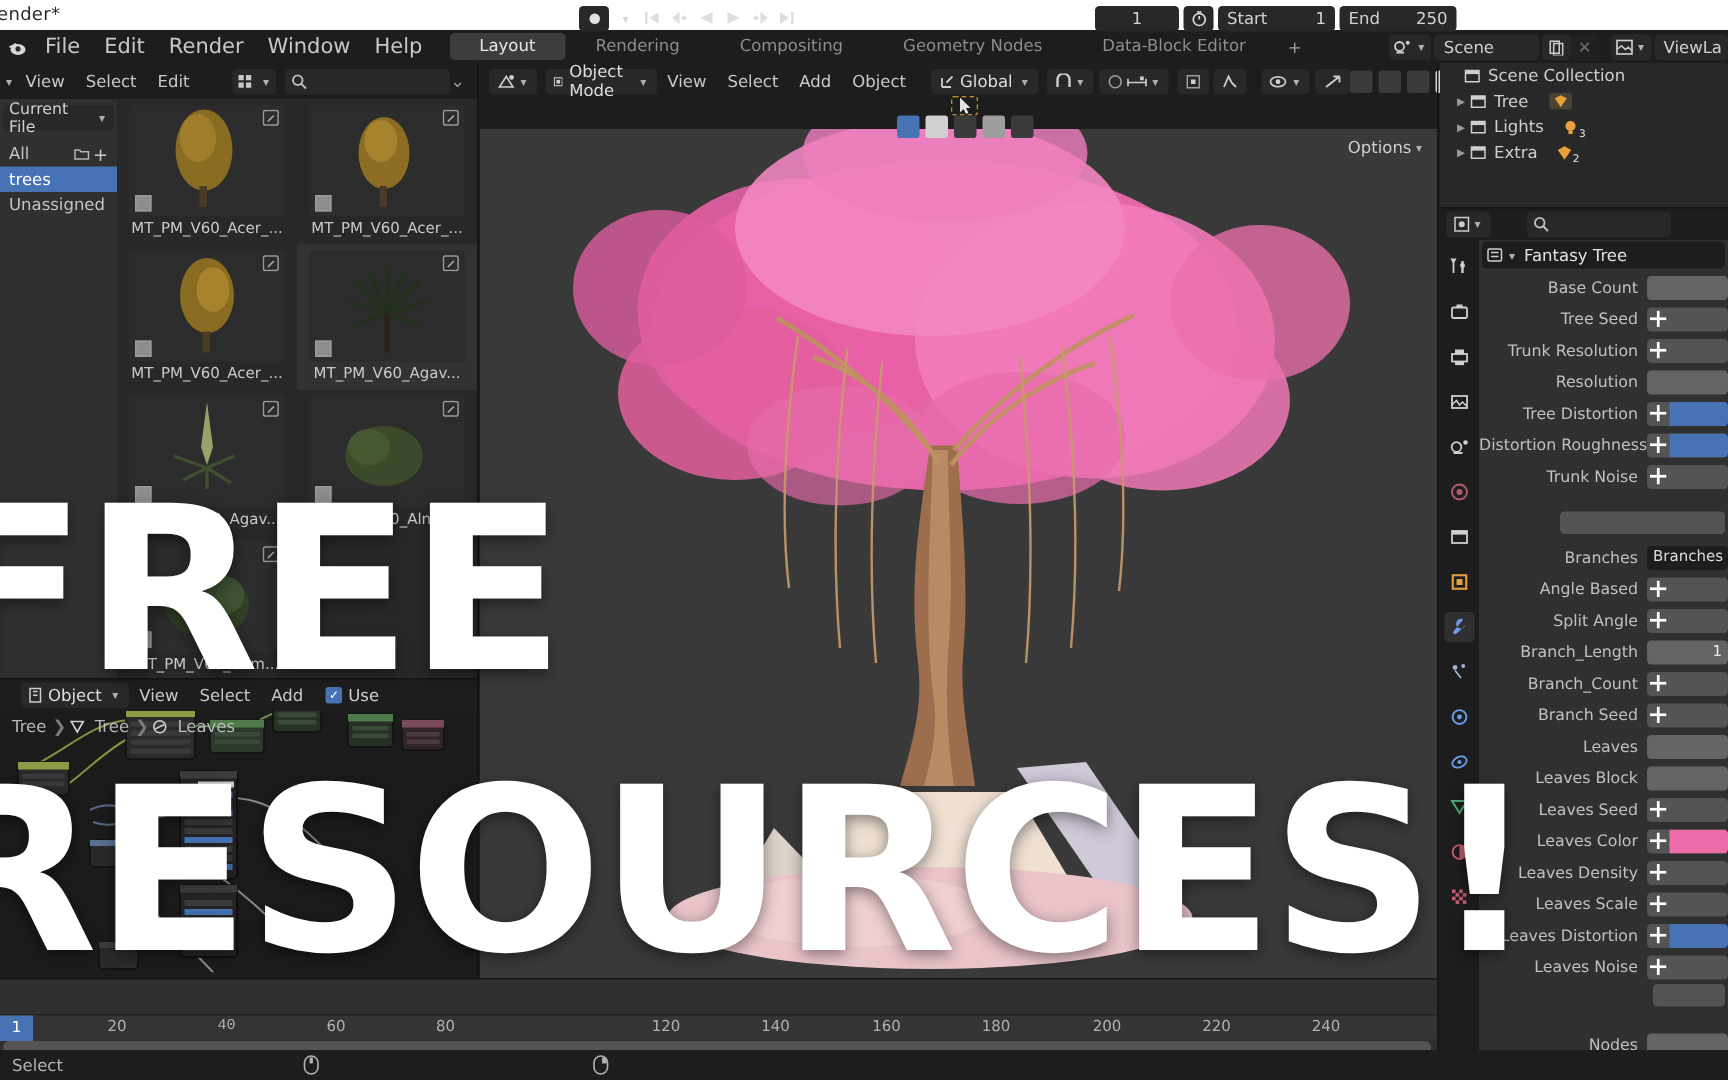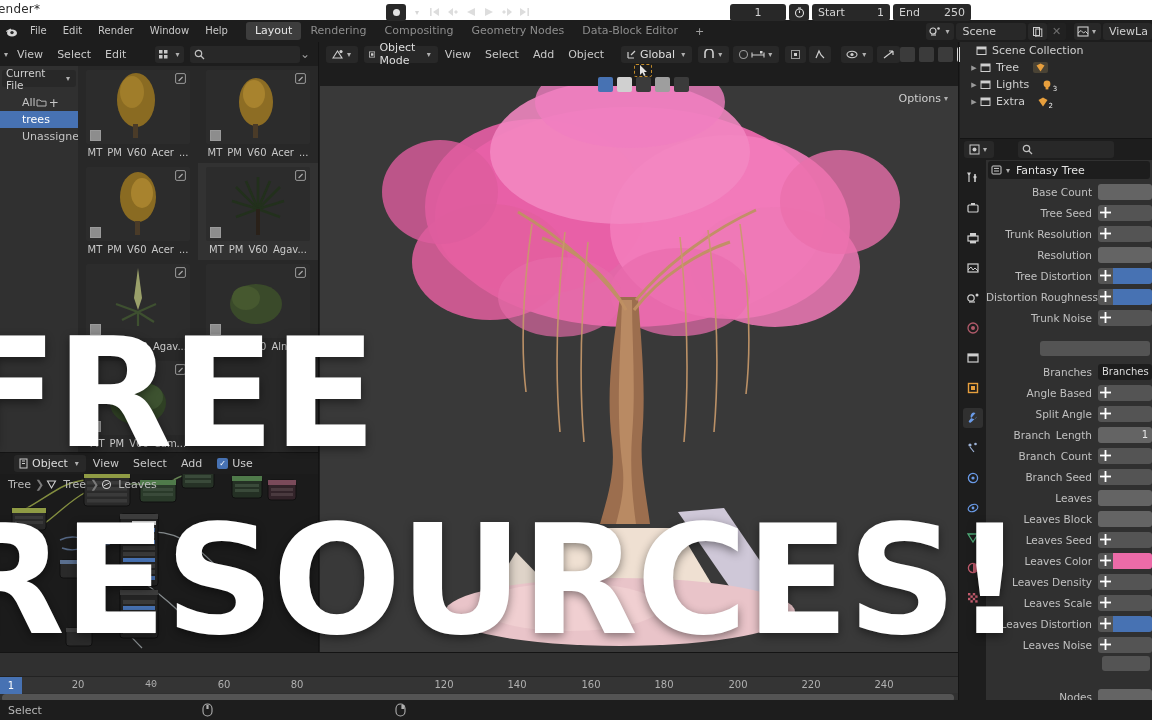--- a/index.html
+++ b/index.html
@@ -14,23 +14,23 @@
 
   
   .titlestrip{ position:absolute; left:0; top:0; width:1152px; height:20px; background:#fff; }
   .titlestrip .t{ position:absolute; left:-22px; top:2px; font-size:12px; color:#2a2a2a; letter-spacing:.2px;}
 
   
   .topbar{ position:absolute; left:0; top:20px; width:1152px; height:22px; background:#1d1d1d;
            display:flex; align-items:center; }
   .blenderlogo{ width:22px; height:22px; display:flex; align-items:center; justify-content:center; }
   .menu{ display:flex; align-items:center; height:100%; }
-  .menu .mi{ padding:15px 8px; line-height:22px; color:#c8c8c8; font-size:10px; white-space:nowrap; }
+  .menu .mi{ padding:15px 8px; line-height:22px; color:#c8c8c8; font-size:14px; white-space:nowrap; }
   .wstabs{ display:flex; align-items:center; height:100%; margin-left:10px; }
-  .wstab{ padding:0 9px; line-height:18px; height:18px; border-radius:3px; color:#8d8d8d; font-size:11px; white-space:nowrap;}
+  .wstab{ padding:0 20px; line-height:18px; height:18px; border-radius:3px; color:#8d8d8d; font-size:11px; white-space:nowrap;}
   .wstab.active{ background:#3d3d3d; color:#e6e6e6; }
   .wsplus{ color:#a0a0a0; padding:0 8px; }
   .topright{ margin-left:auto; display:flex; align-items:center; height:100%; padding-right:0px; }
   .pill{ display:flex; align-items:center; height:17px; background:#282828; border-radius:3px; padding:0 3px; }
   .scenefield{ display:flex; align-items:center; height:17px; background:#282828; border-radius:3px; }
   .scenefield .nm{ padding:0 30px 0 6px; color:#d0d0d0; font-size:11px;}
   .mini-btn{ width:19px; height:17px; display:flex; align-items:center; justify-content:center; background:#282828; border-radius:3px;}
   .chev{ font-size:8px; color:#b0b0b0; margin:0 2px 0 3px; }
 
   
@@ -40,21 +40,21 @@
 
   
   #asset-browser{ left:0; top:42px; width:318px; height:410px; background:#303030; }
   #asset-hdr{ left:0; top:42px; width:318px; }
   .searchbox{ display:flex; align-items:center; height:17px; background:#282828; border-radius:3px; width:128px; padding:0 4px;}
   .gridbtn{ display:flex; align-items:center; height:17px; background:#282828; border-radius:3px; padding:0 3px; }
   #asset-side{ position:absolute; left:0; top:66px; width:78px; height:386px; background:#303030; }
   .srcsel{ position:absolute; left:2px; top:4px; width:74px; height:17px; background:#282828;
            border-radius:3px; display:flex; align-items:center; padding:0 4px; }
   .catlist{ position:absolute; left:0; top:28px; width:78px; }
-  .catrow{ height:17px; display:flex; align-items:center; padding:0 22px; font-size:11px; color:#c3c3c3; }
+  .catrow{ height:17px; display:flex; align-items:center; padding:0 6px; font-size:11px; color:#c3c3c3; }
   .catrow.sel{ background:#4772b3; color:#fff; }
   #asset-grid{ position:absolute; left:78px; top:66px; width:240px; height:386px; background:#282828;
                display:grid; grid-template-columns:1fr 1fr; grid-auto-rows:97px; gap:0; }
   .acell{ position:relative; overflow:hidden; }
   .athumb{ position:absolute; left:8px; top:4px; width:104px; height:74px; background:#2c2c2c; border-radius:2px; overflow:hidden;}
   .alabel{ position:absolute; left:0; bottom:5px; width:100%; text-align:center; font-size:10px; color:#c9c9c9;
            white-space:nowrap; overflow:hidden; }
   .apen{ position:absolute; right:12px; top:7px; opacity:.75; }
   .asq{ position:absolute; left:12px; bottom:22px; width:11px; height:11px; border:1px solid #9a9a9a; background:#8d8d8d;}
   .tree-svg{ position:absolute; left:0; top:0; }

